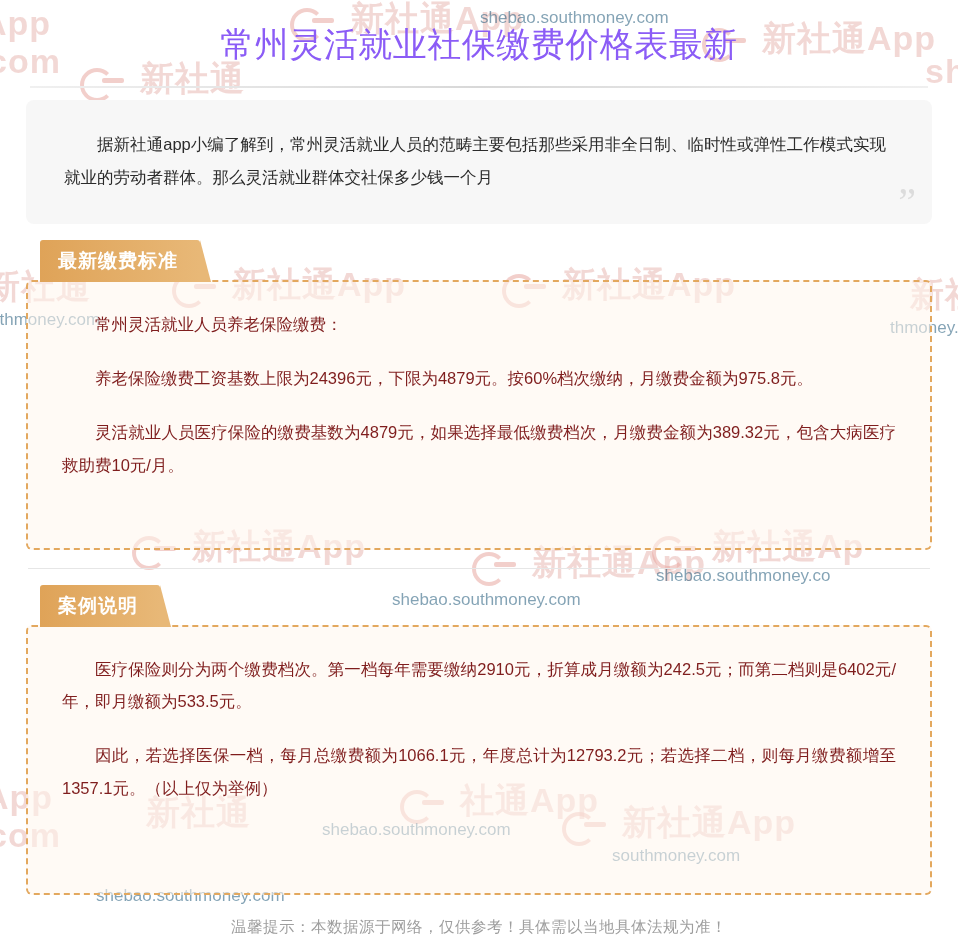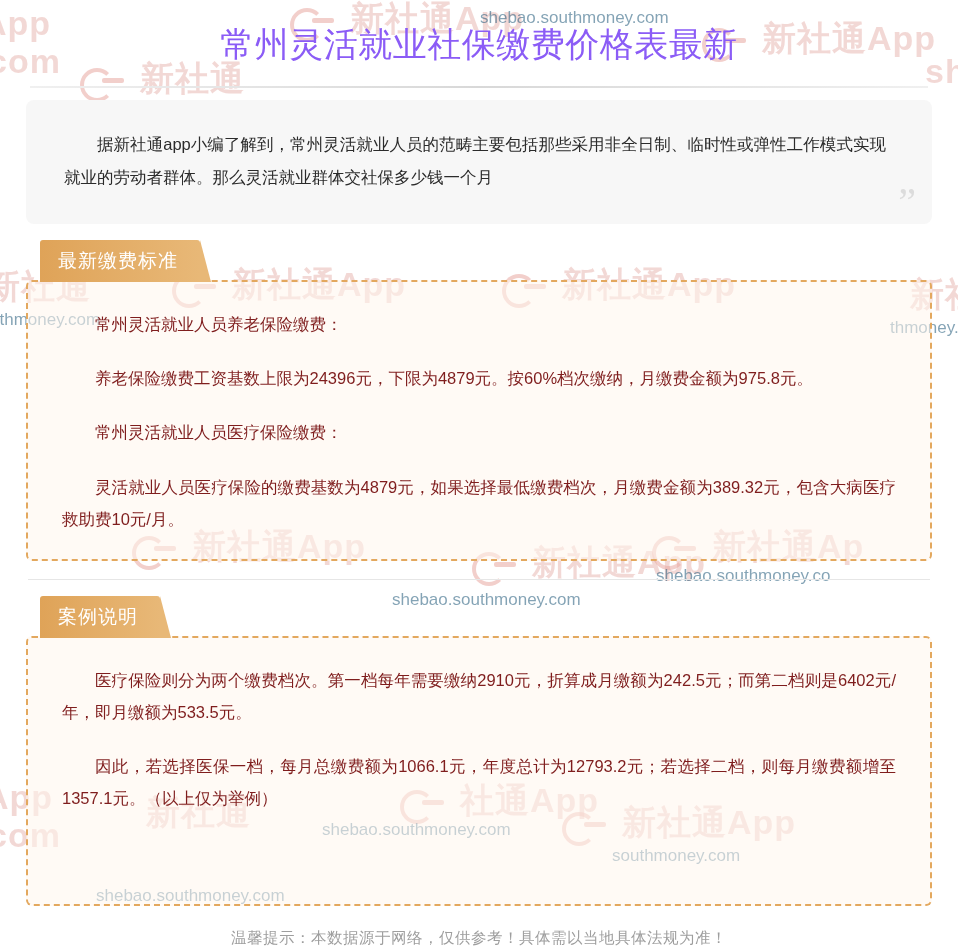--- a/index.html
+++ b/index.html
@@ -119,21 +119,21 @@
   .intro p { margin: 12px; text-indent: 2em; }
 
   .section { margin: 16px 4px 0 4px; position: relative; }
 
   .sec-head {
     display: inline-block;
     position: relative;
     background: linear-gradient(to right, #dfa358, #e8b877);
     color: #ffffff;
     font-size: 19px;
-    font-weight: normal;
+    font-weight: bold;
     padding: 8px 22px 8px 18px;
     border-radius: 3px 3px 0 0;
     letter-spacing: 1px;
     margin-left: 14px;
   }
   .sec-head::after {
     content: "";
     position: absolute;
     right: -11px;
     top: 0;
@@ -220,21 +220,20 @@
   <div class="intro">
     <p>据新社通app小编了解到，常州灵活就业人员的范畴主要包括那些采用非全日制、临时性或弹性工作模式实现就业的劳动者群体。那么灵活就业群体交社保多少钱一个月</p>
     <span class="quote">”</span>
   </div>
 
   <div class="section">
     <div class="sec-head">最新缴费标准</div>
     <div class="sec-box tall">
       <p>常州灵活就业人员养老保险缴费：</p>
       <p>养老保险缴费工资基数上限为24396元，下限为4879元。按60%档次缴纳，月缴费金额为975.8元。</p>
-      <p>常州灵活就业人员医疗保险缴费：</p>
       <p>灵活就业人员医疗保险的缴费基数为4879元，如果选择最低缴费档次，月缴费金额为389.32元，包含大病医疗救助费10元/月。</p>
     </div>
   </div>
 
   <div class="divider"></div>
 
   <div class="section">
     <div class="sec-head">案例说明</div>
     <div class="sec-box tall">
       <p>医疗保险则分为两个缴费档次。第一档每年需要缴纳2910元，折算成月缴额为242.5元；而第二档则是6402元/年，即月缴额为533.5元。</p>

